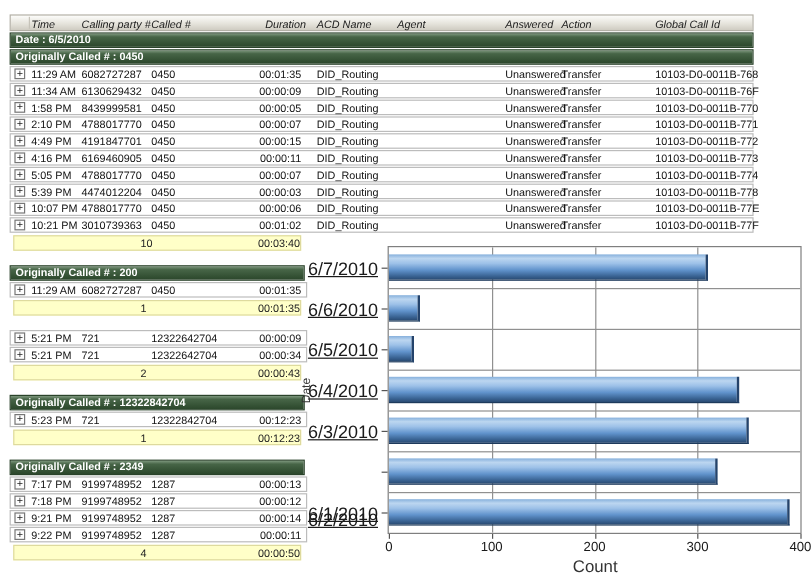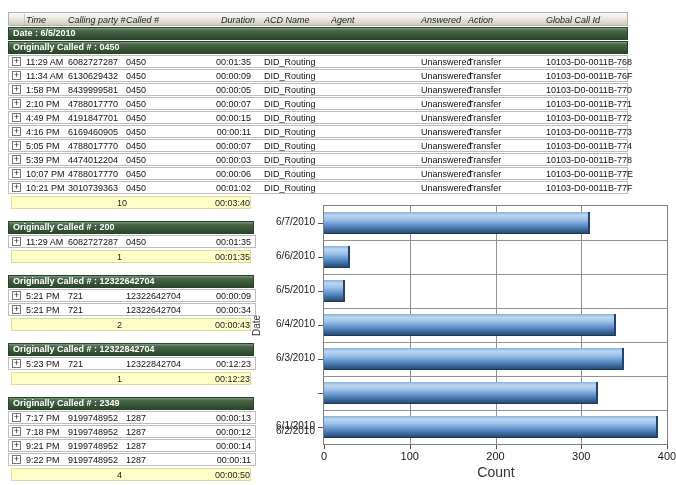--- a/index.html
+++ b/index.html
@@ -57,21 +57,21 @@
     box-sizing:border-box;border:1px solid #7f7f7f;background:#fff;overflow:hidden;
   }
   .vgrid{position:absolute;top:0;bottom:0;width:1px;background:#909090;}
   .hgrid{position:absolute;left:0;right:0;height:1px;background:#909090;}
   .bar{
     position:absolute;left:0;height:22px;
     background:linear-gradient(to bottom,
       #86b0dc 0%, #bcd6f0 16%, #9dc1e8 36%, #6193cc 62%, #3a6494 86%, #294a72 100%);
     border-right:2px solid #24436b;border-bottom:1px solid #1d3a5c;box-sizing:border-box;
   }
-  .ylab{position:absolute;width:62px;text-align:right;font-size:10px;color:#1a1a1a;left:253px;}
+  .ylab{position:absolute;width:62px;text-align:right;font-size:15px;color:#1a1a1a;left:253px;text-decoration:underline;}
   .ytick{position:absolute;left:318px;width:5px;height:1px;background:#555;}
   .xlab{position:absolute;top:450px;transform:translateX(-50%);font-size:11px;color:#1a1a1a;}
   .xtick{position:absolute;top:445px;width:1px;height:4px;background:#555;}
   .ydate{
     position:absolute;left:234px;top:320px;width:44px;text-align:center;
     transform:rotate(-90deg);font-size:10px;color:#333;
   }
   .xcount{position:absolute;left:468px;top:464px;width:56px;text-align:center;font-size:14px;color:#333;}
 </style>
 </head>
@@ -227,21 +227,20 @@
           <span class="cell c-call">6082727287</span>
           <span class="cell c-cld">0450</span>
           <span class="cell c-dur">00:01:35</span>
         </div>
         <div class="summary">
           <span class="cnt">1</span>
           <span class="dur">00:01:35</span>
         </div>
       </div>
       <div class="grp">
-        <div class="band narrow">Originally Called # : 12322642704</div>
         <div class="row narrow">
           <div class="exp">+</div>
           <span class="cell c-time">5:21 PM</span>
           <span class="cell c-call">721</span>
           <span class="cell c-cld">12322642704</span>
           <span class="cell c-dur">00:00:09</span>
         </div>
         <div class="row narrow">
           <div class="exp">+</div>
           <span class="cell c-time">5:21 PM</span>

